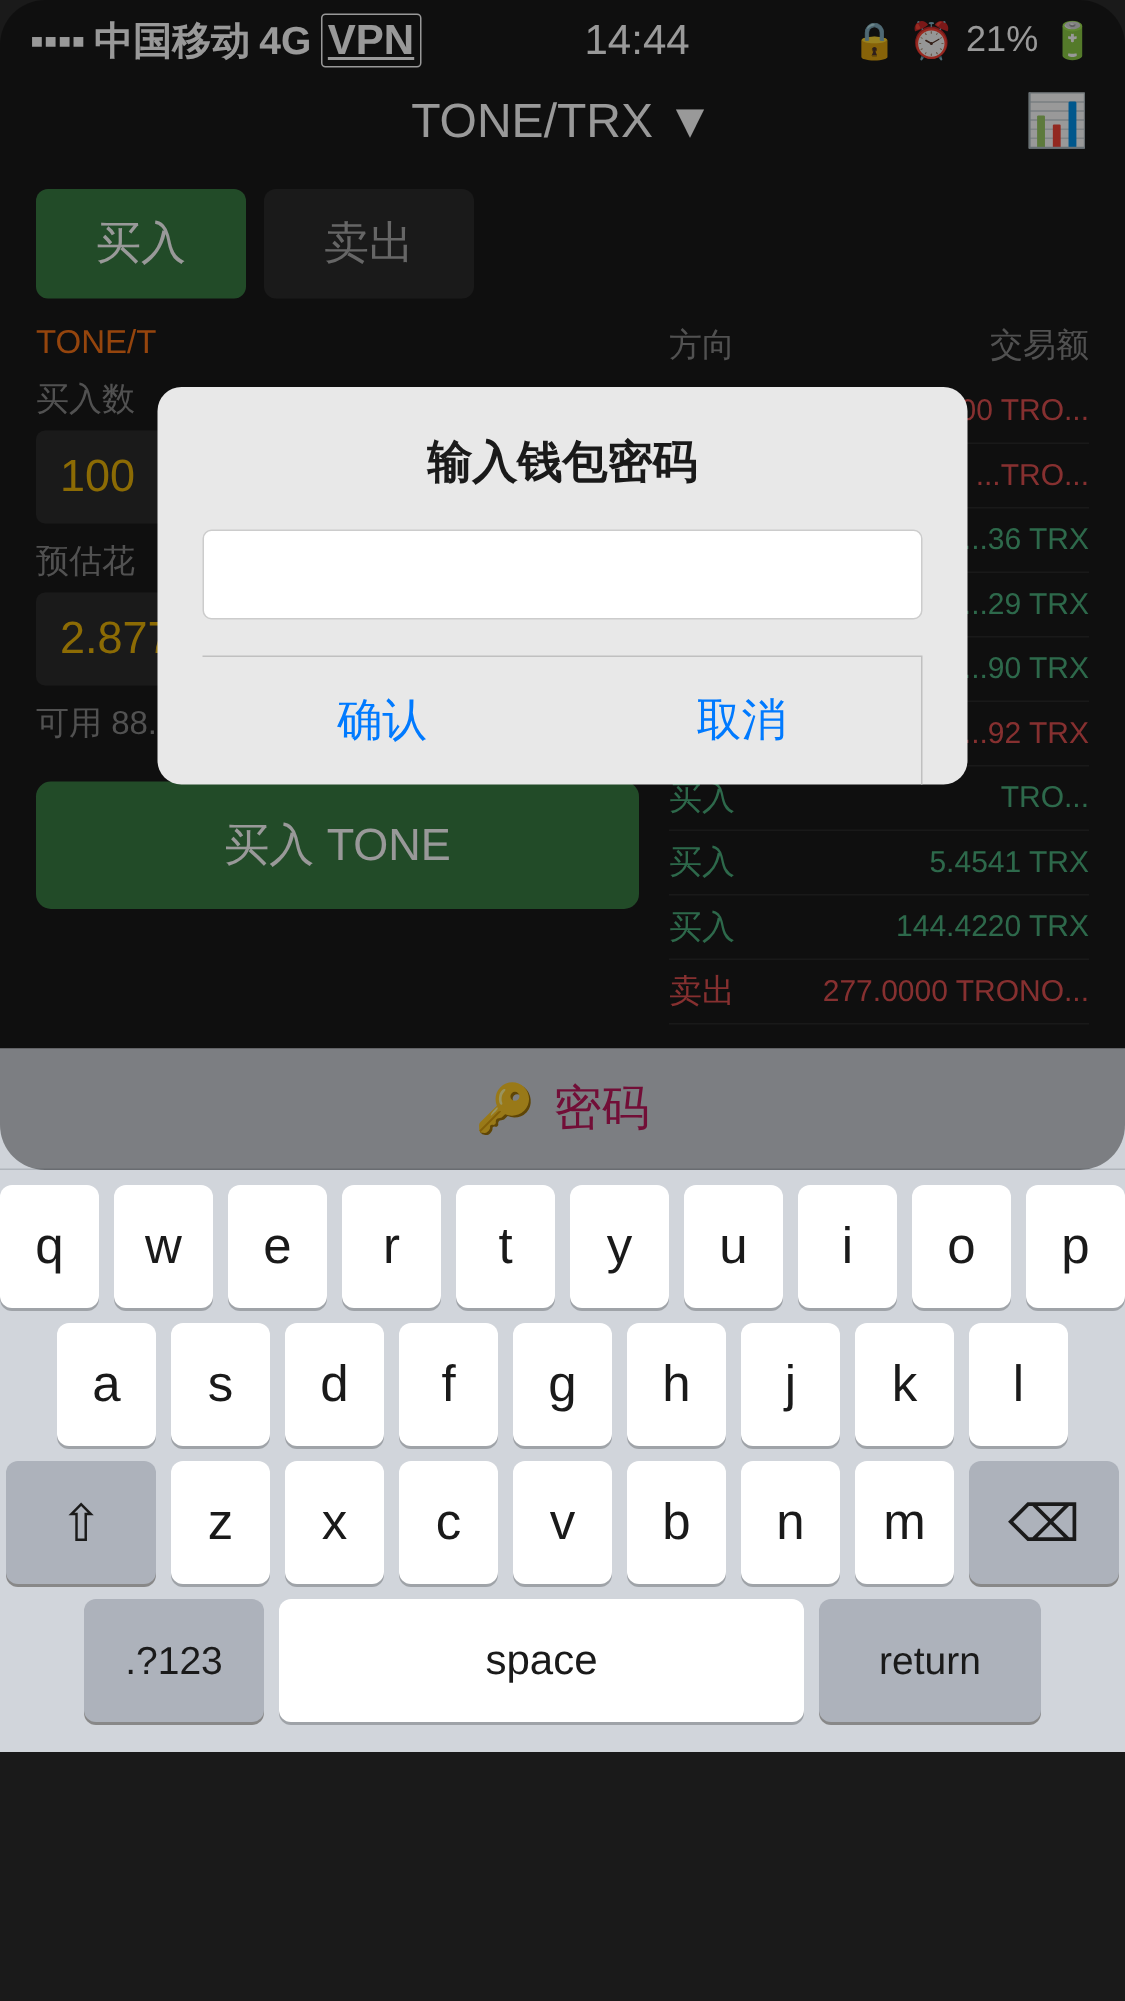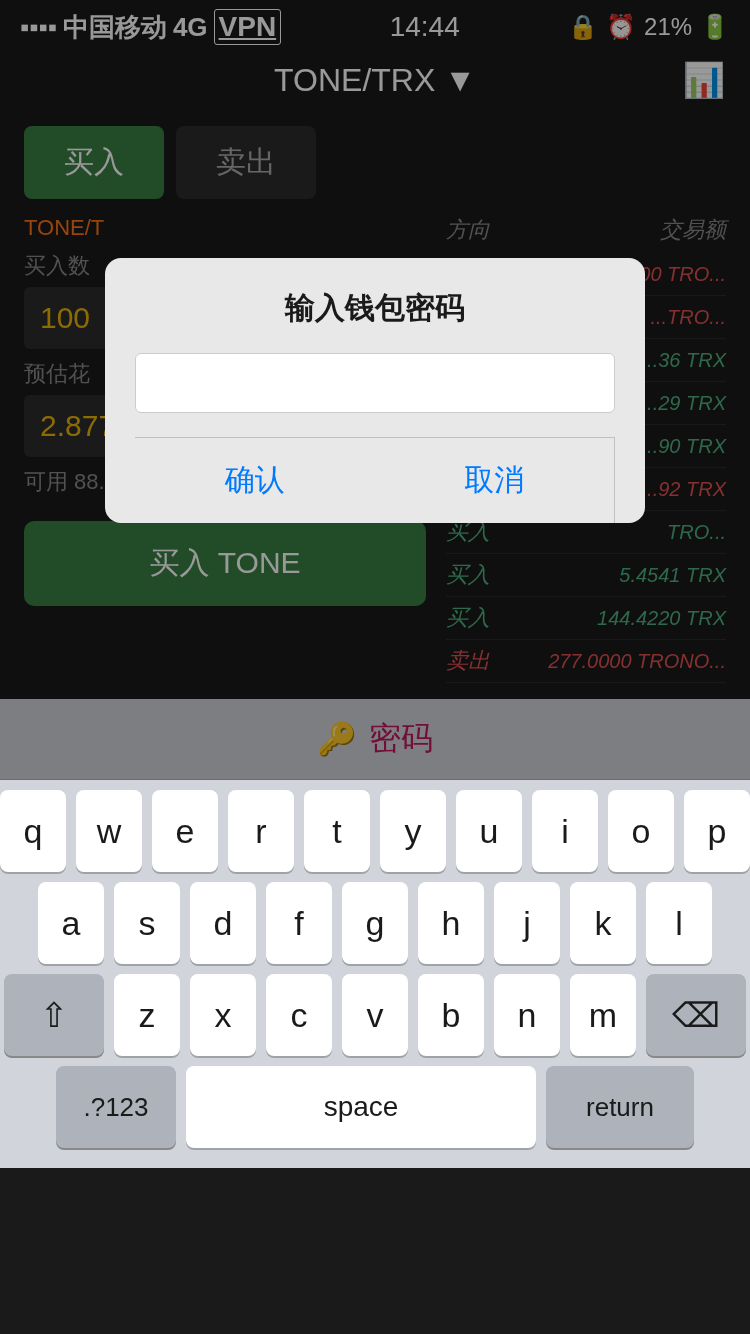--- a/index.html
+++ b/index.html
@@ -153,21 +153,20 @@
       padding: 22px;
       font-size: 30px;
       font-weight: 500;
       cursor: pointer;
       margin-top: 8px;
     }
 
     
     .trades-list {
       width: 280px;
-      font-style: italic;
     }
     .trades-header {
       display: flex;
       justify-content: space-between;
       margin-bottom: 8px;
     }
     .trades-header-label {
       color: #888;
       font-size: 22px;
     }
@@ -202,20 +201,21 @@
       position: fixed;
       top: 0;
       left: 0;
       width: 750px;
       height: 780px;
       background: rgba(0,0,0,0.4);
       display: flex;
       align-items: center;
       justify-content: center;
       z-index: 100;
+      border-radius: 30px;
     }
     .dialog {
       background: #e8e8e8;
       border-radius: 16px;
       width: 540px;
       padding: 30px 30px 0;
     }
     .dialog-title {
       text-align: center;
       font-size: 30px;

